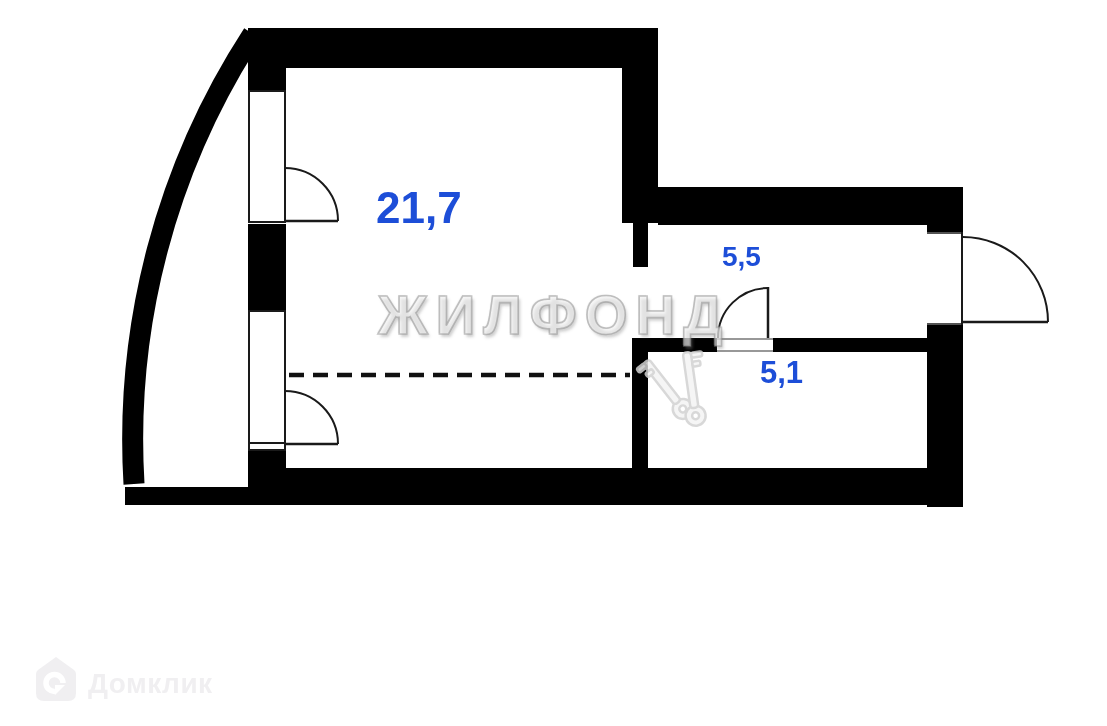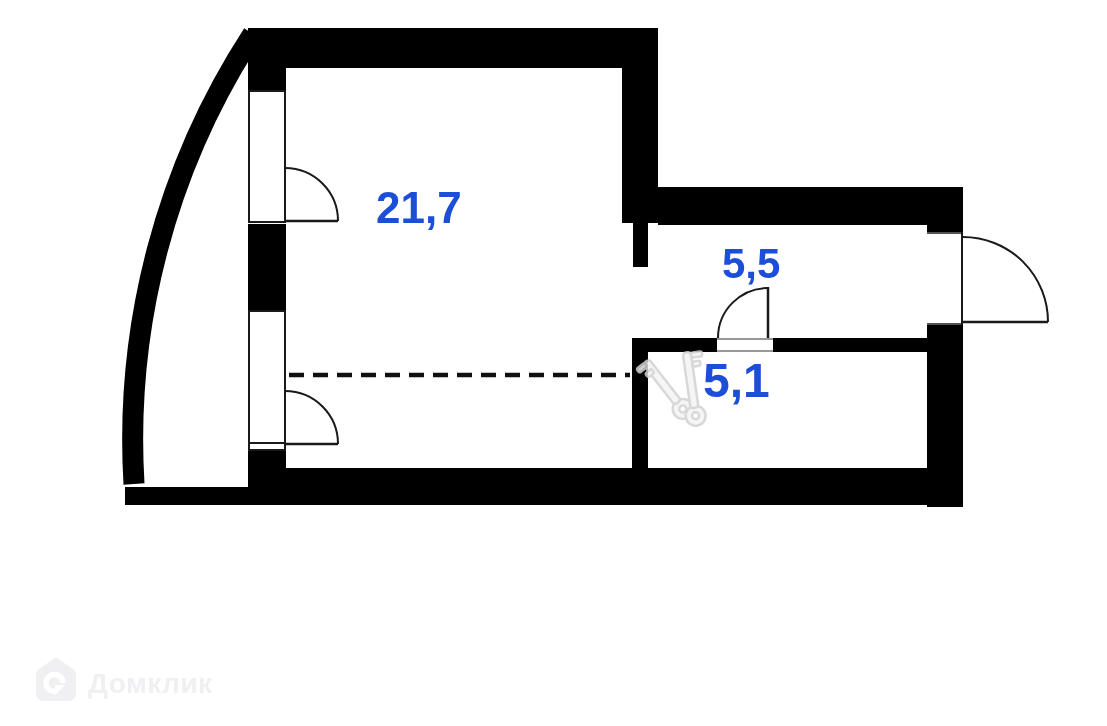--- a/index.html
+++ b/index.html
@@ -6,22 +6,22 @@
   .stage{
     position:relative;width:1107px;height:726px;background:#ffffff;overflow:hidden;
     font-family:"Liberation Sans", sans-serif;
   }
   .plan-svg{position:absolute;left:0;top:0;}
   .area-label{
     position:absolute;color:#1d4ed8;font-weight:bold;line-height:1;
     font-family:"Liberation Sans", sans-serif;white-space:nowrap;
   }
   .label-main{left:376px;top:186px;font-size:44px;}
-  .label-hall{left:722px;top:243px;font-size:42px;}
-  .label-bath{left:703px;top:357px;font-size:48px;}
+  .label-hall{left:722px;top:243px;font-size:28px;}
+  .label-bath{left:760px;top:357px;font-size:31px;}
   .wm-agency{
     position:absolute;left:378px;top:288px;
     font-size:55px;font-weight:bold;letter-spacing:8px;line-height:1;
     color:rgba(255,255,255,0.50);
     -webkit-text-stroke:1.6px rgba(138,138,138,0.50);
     text-shadow:2px 3px 3px rgba(130,130,130,0.38), -1px -1px 1px rgba(200,200,200,0.30);
     white-space:nowrap;
   }
   .wm-keys{position:absolute;left:630px;top:340px;opacity:0.85;}
   .portal-logo{position:absolute;left:34px;top:655px;display:flex;align-items:center;}
@@ -103,20 +103,21 @@
           <circle cx="62" cy="76" r="10"></circle>
           <circle cx="62" cy="76" r="3.5" fill="#ffffff"></circle>
           <rect x="58" y="12" width="8" height="56" rx="3"></rect>
           <rect x="66" y="13" width="11" height="5" rx="2"></rect>
           <rect x="66" y="22" width="8" height="5" rx="2"></rect>
         </g>
       </g>
     </svg>
   </div>
 
+  <div class="wm-agency">ЖИЛФОНД</div>
 
   <div class="area-label label-main">21,7</div>
   <div class="area-label label-hall">5,5</div>
   <div class="area-label label-bath">5,1</div>
 
   <div class="portal-logo">
     <span>
       <svg width="44" height="48" viewBox="0 0 44 48">
         <path d="M 22 2 L 40 15 Q 42 16.5 42 19 L 42 38 Q 42 46 34 46 L 10 46 Q 2 46 2 38 L 2 19 Q 2 16.5 4 15 Z" fill="#f0eff1"></path>
         <path d="M 29 28 A 8.5 8.5 0 1 0 21 36.5" fill="none" stroke="#ffffff" stroke-width="5.5"></path>

